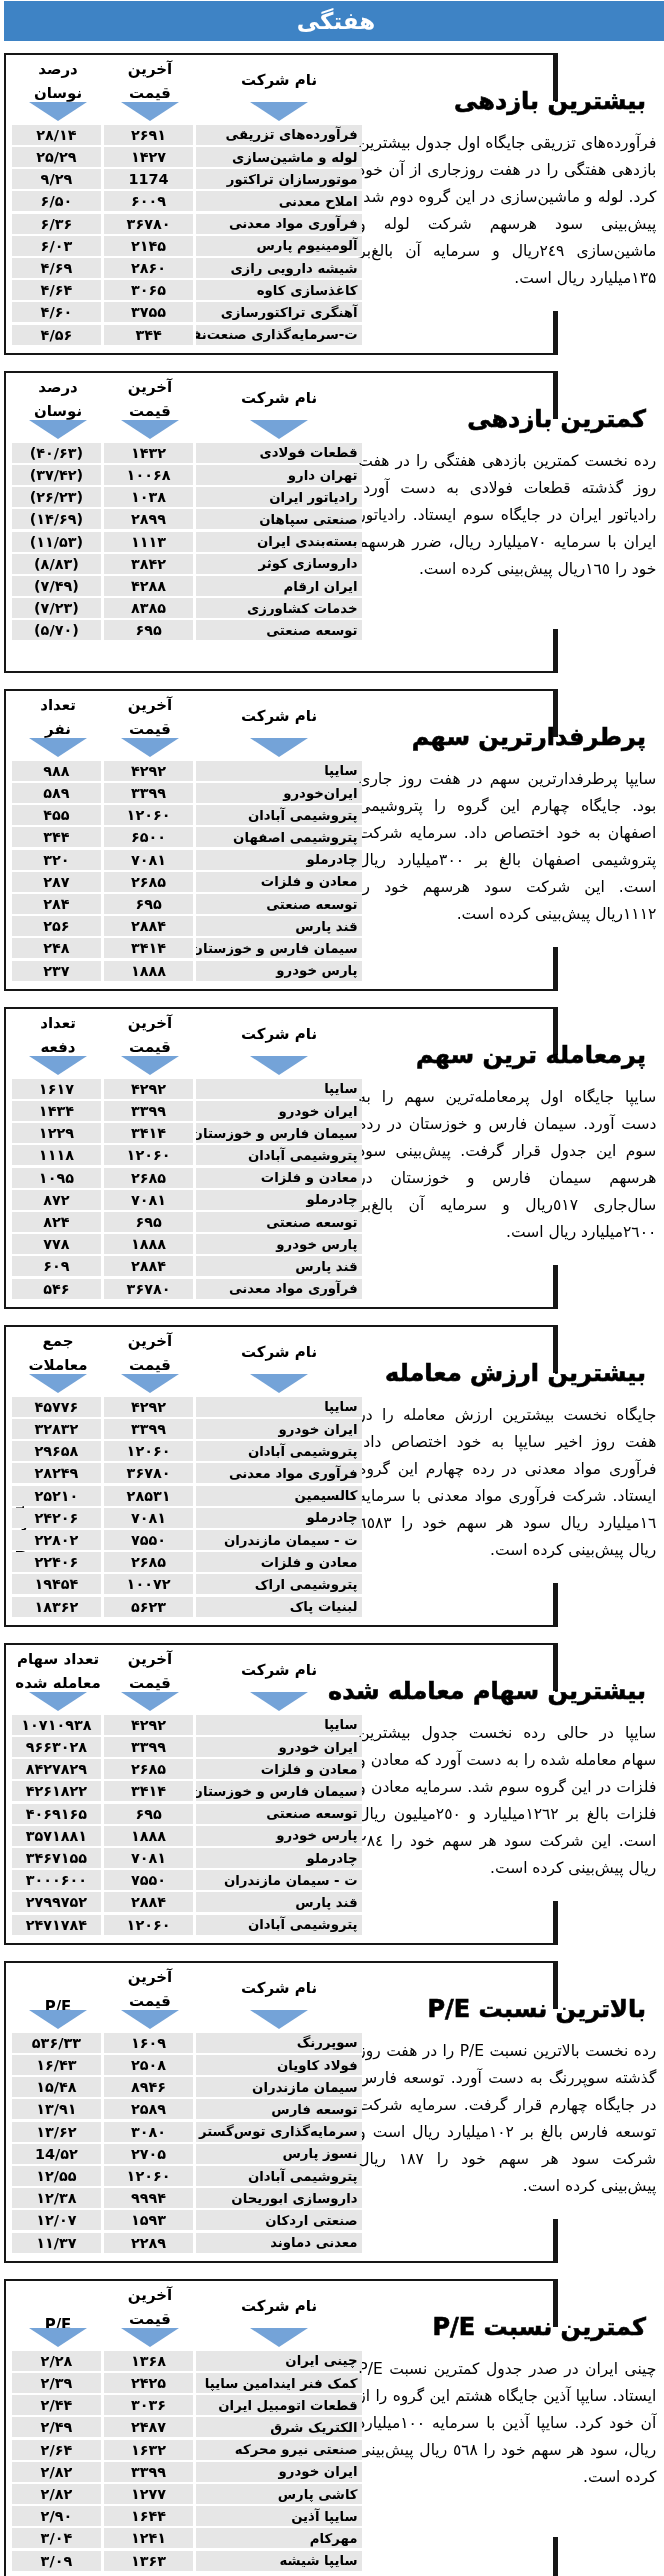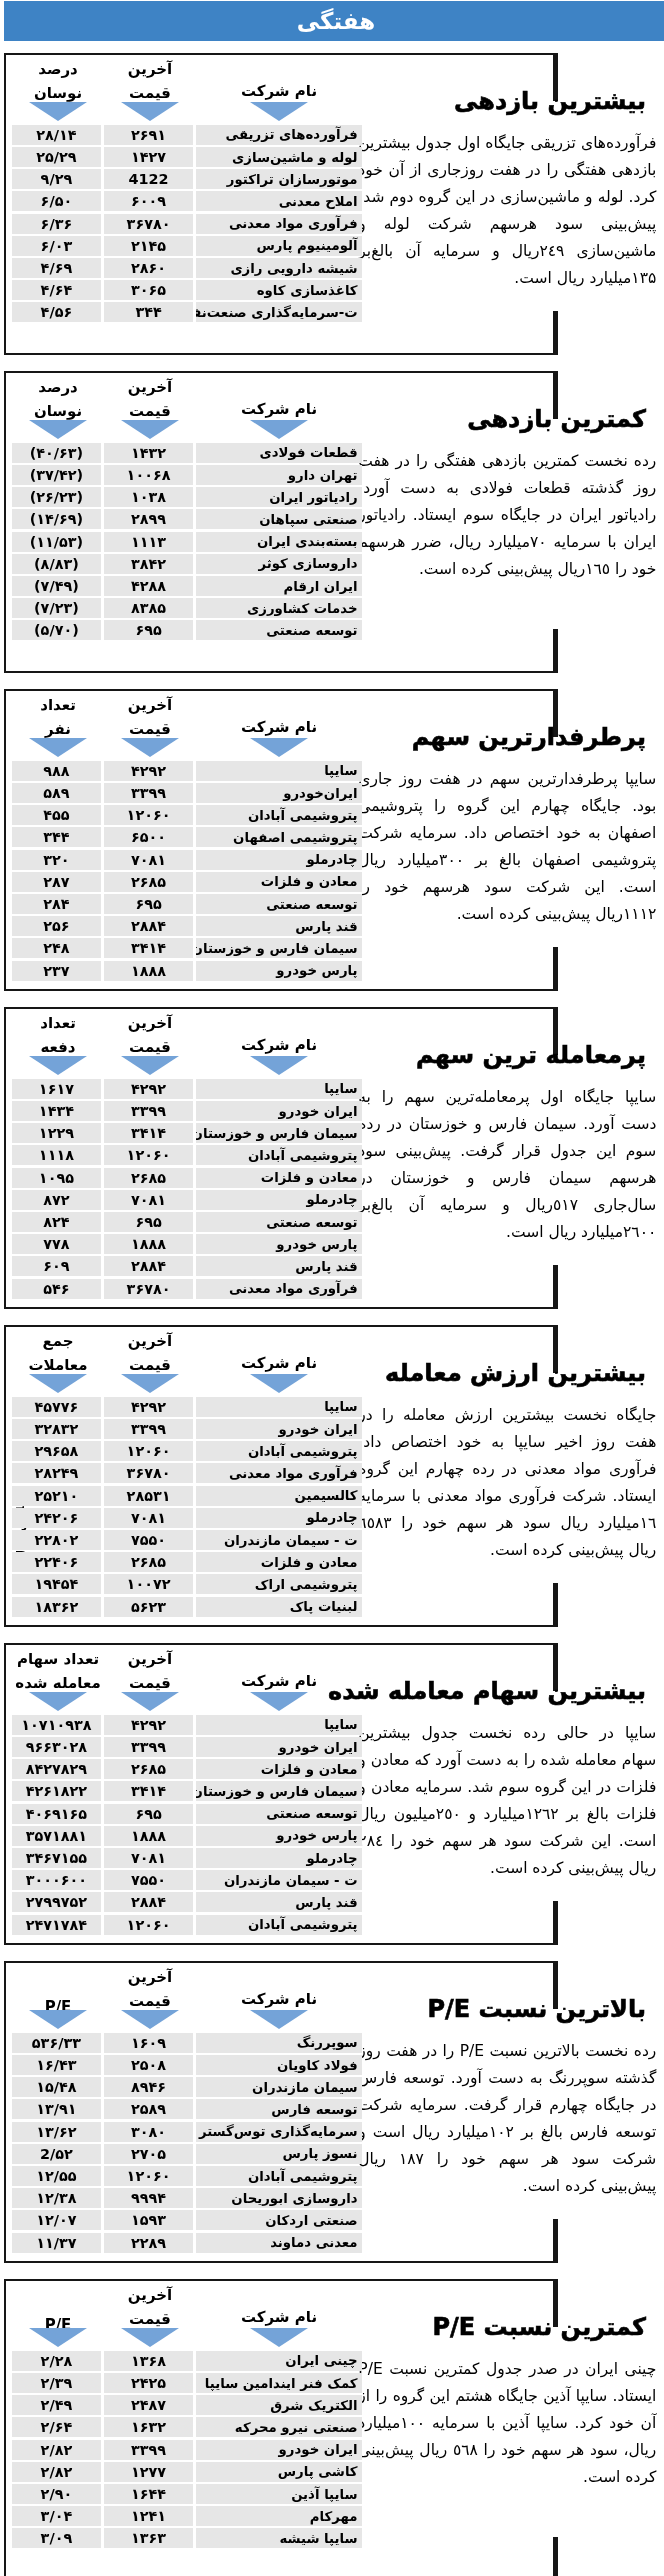--- a/index.html
+++ b/index.html
@@ -27,21 +27,21 @@
   .stub-top{top:0;height:48px;}
   .stub-bottom{bottom:0;height:44px;}
 
   
   .tbl{position:absolute;left:12px;top:6.6px;width:350px;direction:ltr;}
   .hdr{display:flex;height:42px;}
   .hcol{display:flex;flex-direction:column;align-items:center;justify-content:space-between;
         font-weight:bold;font-size:15px;line-height:18px;}
   .hcol.metric{width:92px;}
   .hcol.price{width:92px;}
-  .hcol.name{width:166px;justify-content:flex-end;padding-bottom:1.7px;}
+  .hcol.name{width:166px;justify-content:center;padding-bottom:1.7px;}
   .hline{display:block;white-space:nowrap;direction:rtl;}
   .hline.drop{margin-top:30px;}
   .arrows{display:flex;height:21px;margin-top:0.6px;}
   .acol{width:92px;display:flex;justify-content:center;}
   .acol.name{width:166px;}
   .tri{width:0;height:0;border-left:29px solid transparent;border-right:29px solid transparent;
        border-top:19px solid #74a3d8;}
   .rows{margin-top:1.7px;}
   .row{display:flex;height:20px;margin-bottom:2.2px;}
   .cell{background:#e6e6e6;font-weight:bold;display:flex;align-items:center;justify-content:center;
@@ -114,21 +114,21 @@
             <div class="cell price num">۲۶۹۱</div>
             <div class="cell name">فرآورده‌های تزریقی</div>
           </div>
           <div class="row">
             <div class="cell metric num">۲۵/۲۹</div>
             <div class="cell price num">۱۴۲۷</div>
             <div class="cell name">لوله و ماشین‌سازی</div>
           </div>
           <div class="row">
             <div class="cell metric num">۹/۲۹</div>
-            <div class="cell price num">4122</div>
+            <div class="cell price num">1174</div>
             <div class="cell name">موتورسازان تراکتور</div>
           </div>
           <div class="row">
             <div class="cell metric num">۶/۵۰</div>
             <div class="cell price num">۶۰۰۹</div>
             <div class="cell name">املاح معدنی</div>
           </div>
           <div class="row">
             <div class="cell metric num">۶/۳۶</div>
             <div class="cell price num">۳۶۷۸۰</div>
@@ -141,20 +141,25 @@
           </div>
           <div class="row">
             <div class="cell metric num">۴/۶۹</div>
             <div class="cell price num">۲۸۶۰</div>
             <div class="cell name">شیشه دارویی رازی</div>
           </div>
           <div class="row">
             <div class="cell metric num">۴/۶۴</div>
             <div class="cell price num">۳۰۶۵</div>
             <div class="cell name">کاغذسازی کاوه</div>
+          </div>
+          <div class="row">
+            <div class="cell metric num">۴/۶۰</div>
+            <div class="cell price num">۳۷۵۵</div>
+            <div class="cell name">آهنگری تراکتورسازی</div>
           </div>
           <div class="row">
             <div class="cell metric num">۴/۵۶</div>
             <div class="cell price num">۳۴۴</div>
             <div class="cell name">ت-سرمایه‌گذاری صنعت‌نفت</div>
           </div>
         </div>
     </div>
   </section>
 
@@ -647,21 +652,21 @@
             <div class="cell metric num">۱۳/۹۱</div>
             <div class="cell price num">۲۵۸۹</div>
             <div class="cell name">توسعه فارس</div>
           </div>
           <div class="row">
             <div class="cell metric num">۱۳/۶۲</div>
             <div class="cell price num">۳۰۸۰</div>
             <div class="cell name">سرمایه‌گذاری توس‌گستر</div>
           </div>
           <div class="row">
-            <div class="cell metric num">2/۵۲</div>
+            <div class="cell metric num">14/۵۲</div>
             <div class="cell price num">۲۷۰۵</div>
             <div class="cell name">نسوز پارس</div>
           </div>
           <div class="row">
             <div class="cell metric num">۱۲/۵۵</div>
             <div class="cell price num">۱۲۰۶۰</div>
             <div class="cell name">پتروشیمی آبادان</div>
           </div>
           <div class="row">
             <div class="cell metric num">۱۲/۳۸</div>
@@ -720,20 +725,25 @@
             <div class="cell metric num">۲/۲۸</div>
             <div class="cell price num">۱۳۶۸</div>
             <div class="cell name">چینی ایران</div>
           </div>
           <div class="row">
             <div class="cell metric num">۲/۳۹</div>
             <div class="cell price num">۲۴۲۵</div>
             <div class="cell name">کمک فنر ایندامین سایپا</div>
           </div>
           <div class="row">
+            <div class="cell metric num">۲/۴۴</div>
+            <div class="cell price num">۳۰۳۶</div>
+            <div class="cell name">قطعات اتومبیل ایران</div>
+          </div>
+          <div class="row">
             <div class="cell metric num">۲/۴۹</div>
             <div class="cell price num">۲۴۸۷</div>
             <div class="cell name">الکتریک شرق</div>
           </div>
           <div class="row">
             <div class="cell metric num">۲/۶۴</div>
             <div class="cell price num">۱۶۳۲</div>
             <div class="cell name">صنعتی نیرو محرکه</div>
           </div>
           <div class="row">

